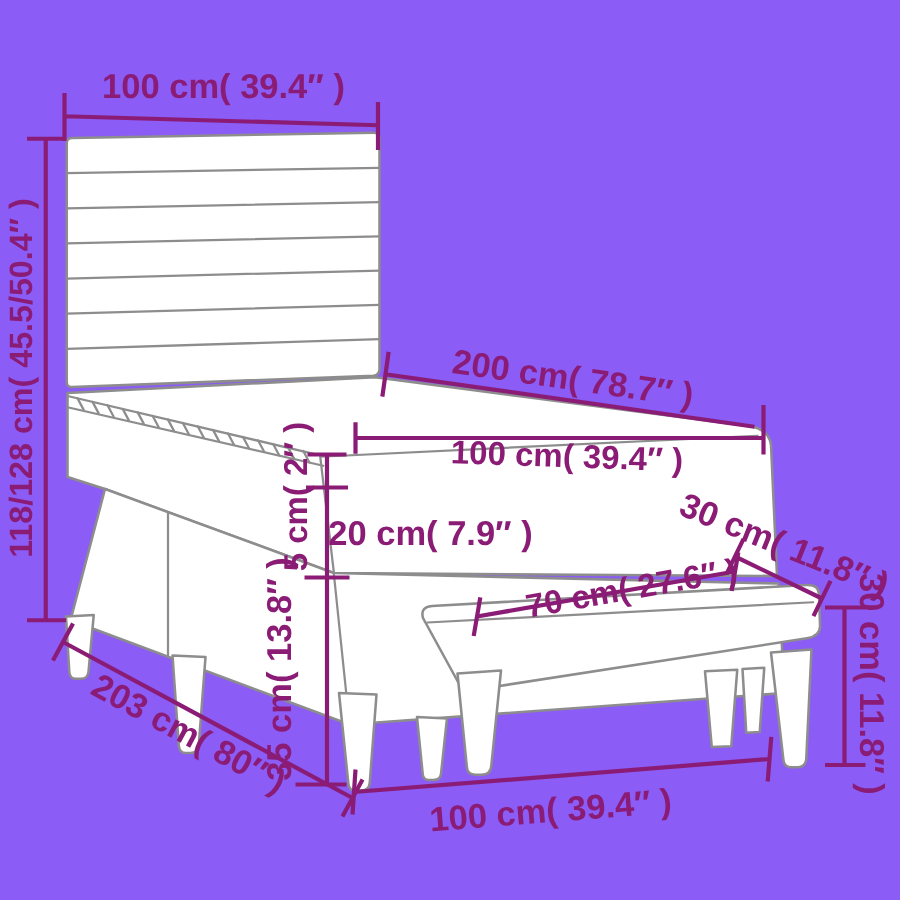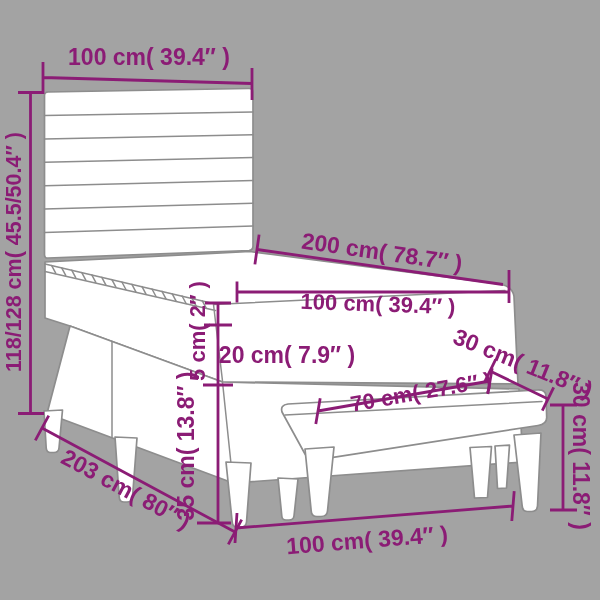--- a/index.html
+++ b/index.html
@@ -1,16 +1,16 @@
 <!DOCTYPE html>
 <html><head>
 <meta charset="utf-8">
 <style>
   html,body{margin:0;padding:0;background:#fff;}
-  .stage{position:relative;width:600px;height:600px;background:#a3a3a3;overflow:hidden;
+  .stage{position:relative;width:600px;height:600px;background:#8b5cf6;overflow:hidden;
          font-family:"Liberation Sans", sans-serif;}
   svg{display:block;}
   .art{stroke:#8d8d8d;stroke-width:1.7;fill:#ffffff;stroke-linejoin:round;stroke-linecap:round;}
   .artline{stroke:#8d8d8d;stroke-width:1.5;fill:none;stroke-linejoin:round;stroke-linecap:round;}
   .dim{stroke:#8B1C75;stroke-width:2.8;fill:none;stroke-linecap:butt;}
   .dimtxt{fill:#8B1C75;font-weight:bold;font-size:23px;text-anchor:middle;dominant-baseline:central;
           font-family:"Liberation Sans", sans-serif;}
   .f22{font-size:22px;}
   .f21{font-size:21.5px;}
 </style>

